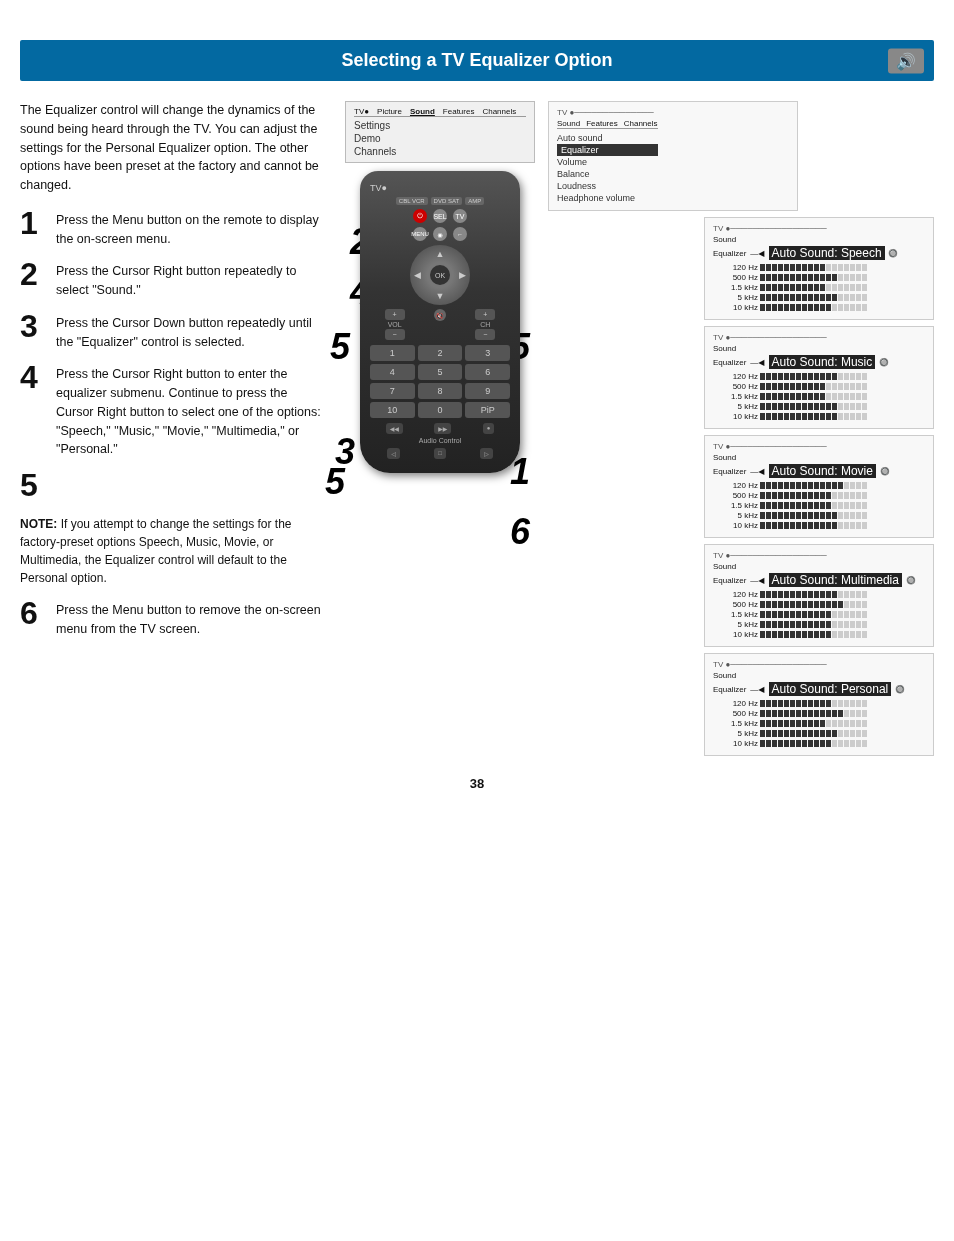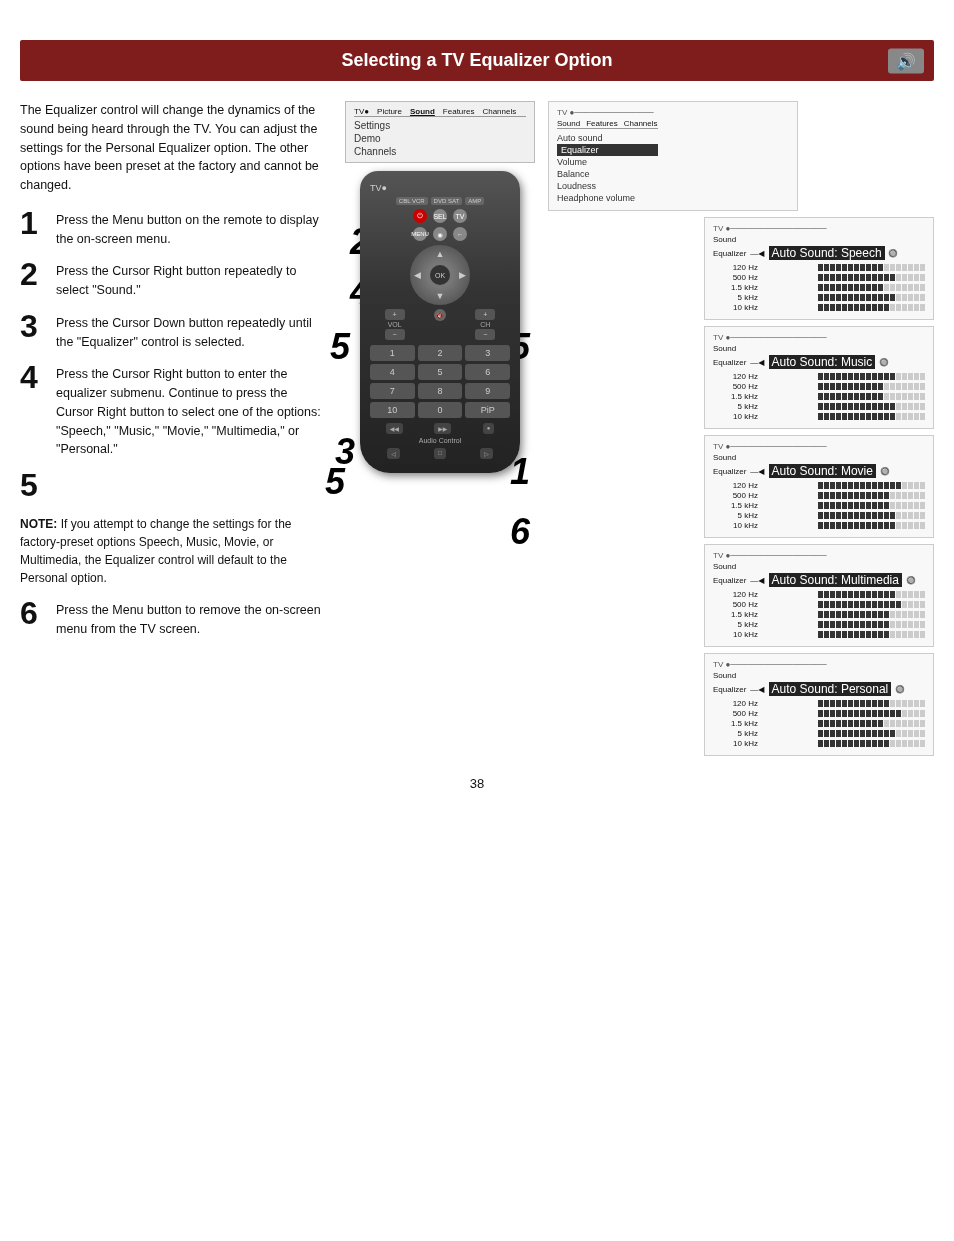--- a/index.html
+++ b/index.html
@@ -8,21 +8,21 @@
       min-height: 1241px;
       background: #fff;
       font-family: Arial, Helvetica, sans-serif;
       font-size: 13px;
       color: #111;
       position: relative;
     }
 
     
     .page-header {
-      background: #7f1d1d;
+      background: #0369a1;
       color: #fff;
       text-align: center;
       padding: 10px 0;
       font-size: 18px;
       font-weight: bold;
       margin: 40px 20px 20px 20px;
       position: relative;
       border-radius: 2px;
     }
     .header-icon {
@@ -301,21 +301,20 @@
       margin-bottom: 3px;
       font-size: 8px;
     }
 
     .eq-item-row {
       display: flex;
       align-items: center;
       gap: 2px;
       margin: 1px 0;
       font-size: 8px;
-      justify-content: space-between;
     }
 
     .eq-label {
       min-width: 45px;
       text-align: right;
     }
 
     .eq-bars {
       display: flex;
       gap: 1px;
@@ -347,20 +346,21 @@
       font-size: 9px;
       margin-bottom: 8px;
       width: 190px;
     }
 
     .page-number {
       text-align: center;
       margin-top: 20px;
       margin-bottom: 10px;
       font-size: 13px;
+      font-weight: bold;
     }
 
     
     .right-top-panel {
       background: #f8f8f8;
       border: 1px solid #ccc;
       padding: 6px 8px;
       font-size: 9px;
       width: 250px;
     }

